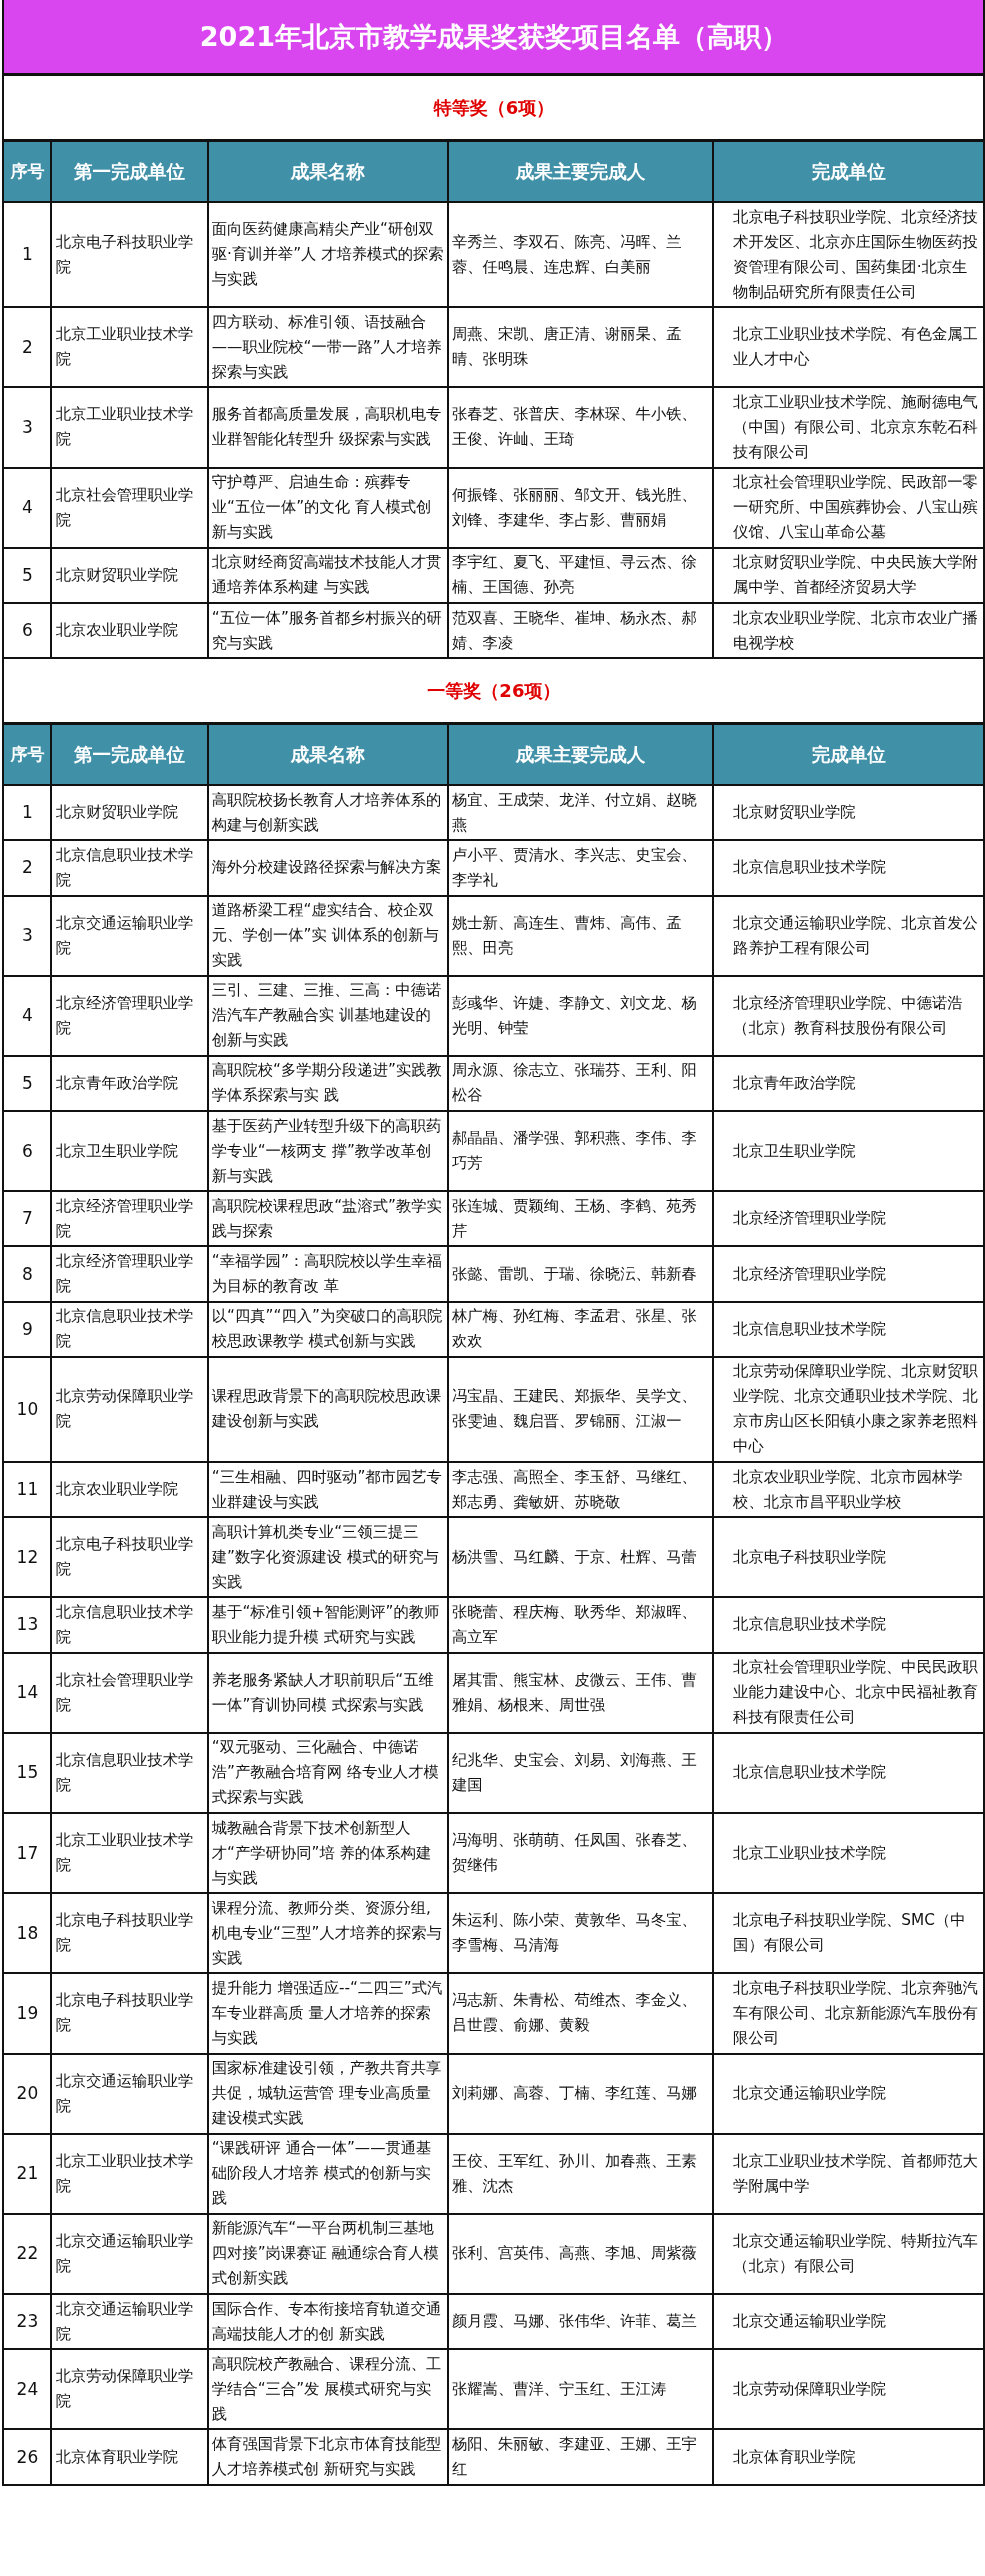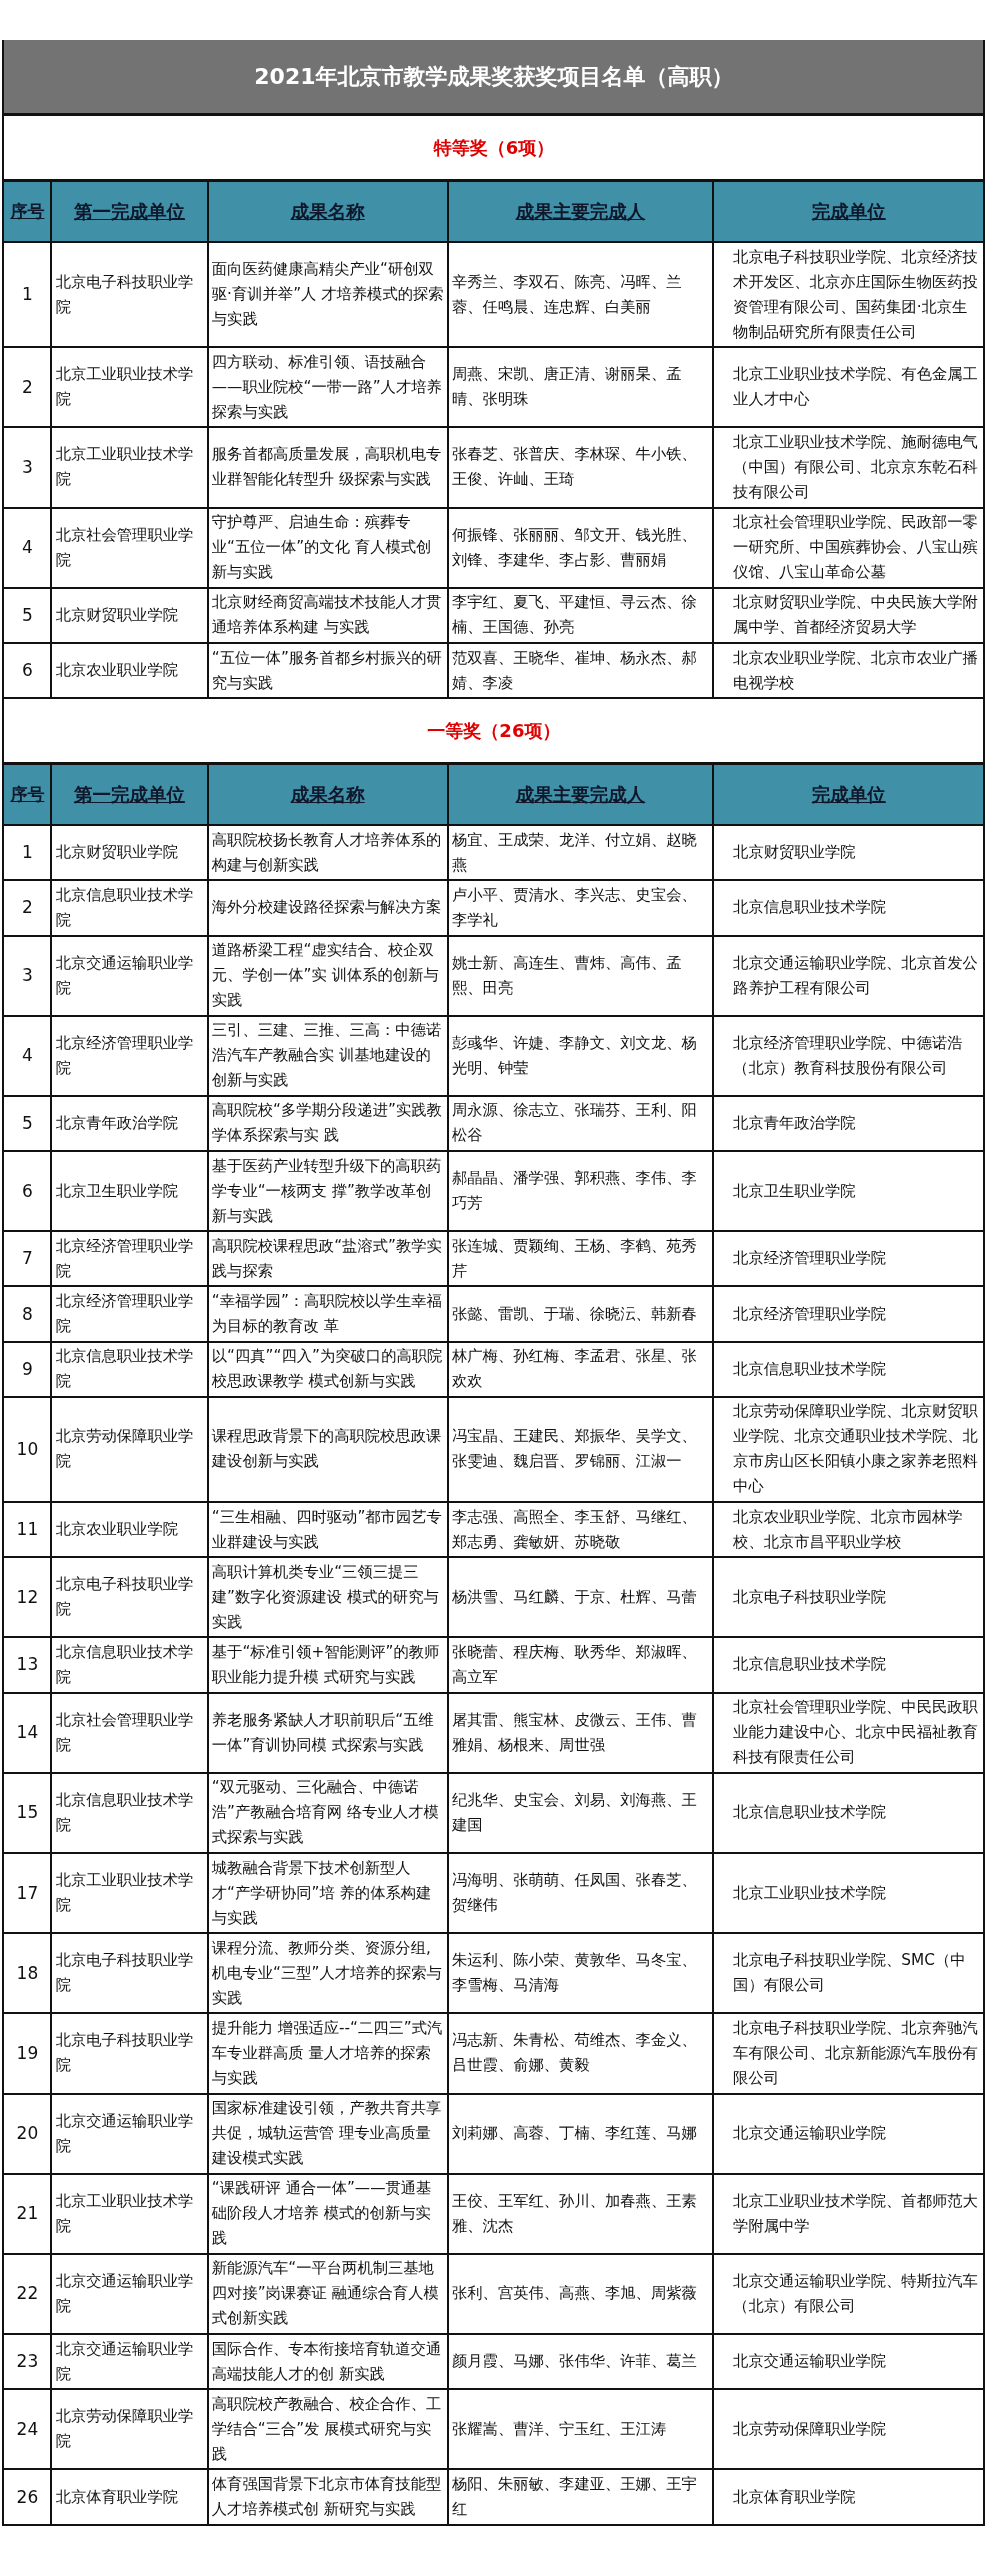--- a/index.html
+++ b/index.html
@@ -1,22 +1,22 @@
 <!DOCTYPE html>
 <html style="font-size:13px"><head>
 <meta charset="utf-8">
 <style>
   html, body { margin: 0; padding: 0; background: #ffffff; }
   body { width: 985px; font-family: "DejaVu Sans", "Liberation Sans", sans-serif; color: #111; }
   .sheet { width: 983px; margin-left: 2.4px; border-left: 2.4px solid #111; border-right: 2.4px solid #111; box-sizing: border-box; }
-  .title { height: 73px; background: #737373; color: #fff; font-weight: bold; font-size: 22px; display: flex; align-items: center; justify-content: center; border-bottom: 3.2px solid #111; letter-spacing: 0; margin-top: 40px; }
+  .title { height: 73px; background: #d946ef; color: #fff; font-weight: bold; font-size: 27px; display: flex; align-items: center; justify-content: center; border-bottom: 3.2px solid #111; letter-spacing: 0; }
   .prize { height: 63px; background: #fff; color: #e00000; font-weight: bold; font-size: 18px; display: flex; align-items: center; justify-content: center; border-bottom: 3.2px solid #111; }
   table { border-collapse: collapse; width: 100%; table-layout: fixed; }
   col.c-no { width: 47px; } col.c-unit { width: 156px; } col.c-name { width: 240px; } col.c-people { width: 265px; } col.c-org { width: 270px; }
-  th { background: #4090a8; color: #0f172a; font-weight: bold; font-size: 18.5px; height: 59px; border: 2.4px solid #111; border-top: none; text-align: center; padding: 0; text-decoration: underline; }
+  th { background: #4090a8; color: #ffffff; font-weight: bold; font-size: 18.5px; height: 59px; border: 2.4px solid #111; border-top: none; text-align: center; padding: 0; }
   th:first-child { border-left: none; font-size: 17px; }
   th:last-child { border-right: none; }
   td { border: 2.4px solid #111; border-top: none; font-size: 15.3px; line-height: 25px; vertical-align: middle; padding: 1.6px 3.2px 1.6px 3.2px; text-align: left; word-break: break-all; }
   td:first-child { border-left: none; text-align: center; font-size: 17px; padding: 0; }
   td:last-child { border-right: none; }
   td.org { padding-left: 19px; }
 </style>
 </head>
 <body>
 
@@ -256,21 +256,21 @@
         <tr>
           <td>23</td>
           <td>北京交通运输职业学院</td>
           <td>国际合作、专本衔接培育轨道交通高端技能人才的创 新实践</td>
           <td>颜月霞、马娜、张伟华、许菲、葛兰</td>
           <td class="org">北京交通运输职业学院</td>
         </tr>
         <tr>
           <td>24</td>
           <td>北京劳动保障职业学院</td>
-          <td>高职院校产教融合、校企合作、工学结合“三合”发 展模式研究与实践</td>
+          <td>高职院校产教融合、课程分流、工学结合“三合”发 展模式研究与实践</td>
           <td>张耀嵩、曹洋、宁玉红、王江涛</td>
           <td class="org">北京劳动保障职业学院</td>
         </tr>
         <tr>
           <td>26</td>
           <td>北京体育职业学院</td>
           <td>体育强国背景下北京市体育技能型人才培养模式创 新研究与实践</td>
           <td>杨阳、朱丽敏、李建亚、王娜、王宇红</td>
           <td class="org">北京体育职业学院</td>
         </tr>

